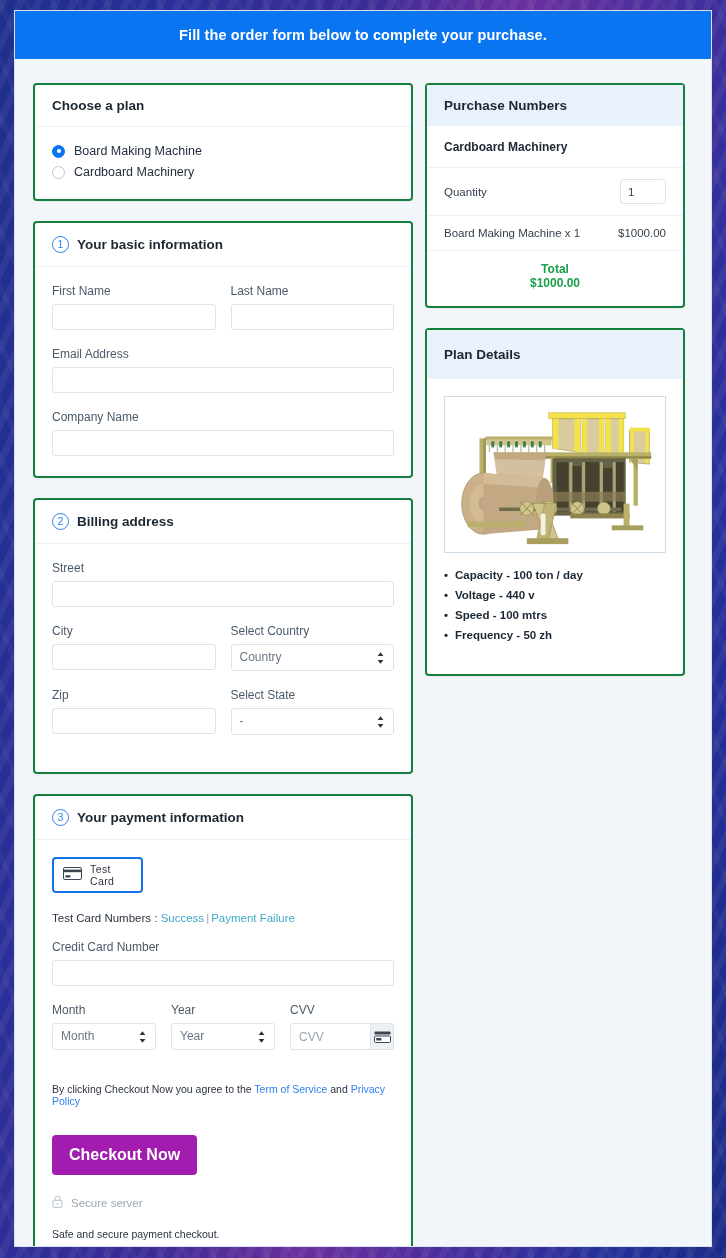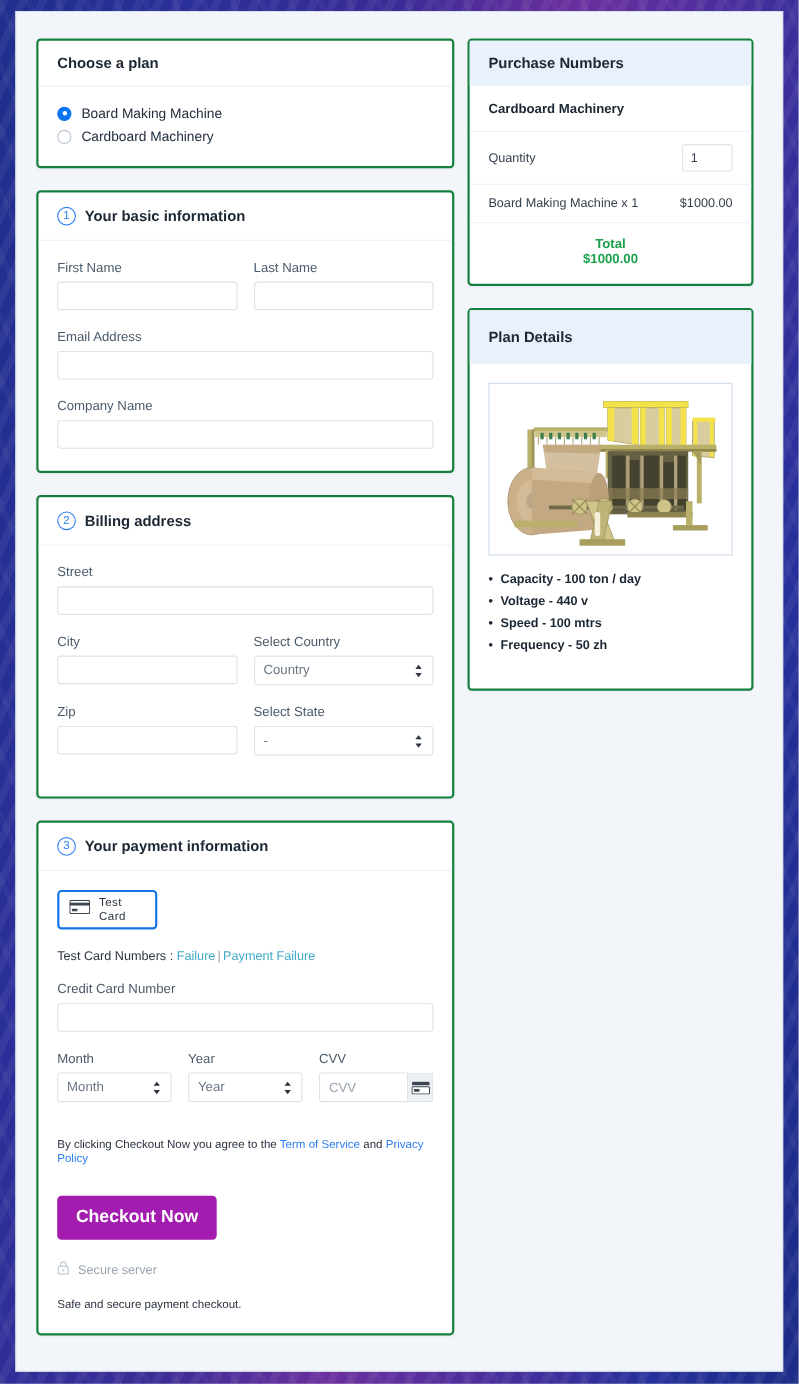--- a/index.html
+++ b/index.html
@@ -309,20 +309,23 @@
     position: absolute;
     left: -11px;
     color: #1b2733;
   }
 </style>
 </head>
 <body>
 
 <div class="page-card">
 
+  <div class="banner">
+    <span class="banner-text">Fill the order form below to complete your purchase.</span>
+  </div>
 
   <div class="content">
 
     <div class="col-left">
 
       <div class="card">
         <div class="card-head">
           <span class="card-title">Choose a plan</span>
         </div>
         <div class="card-body">
@@ -429,21 +432,21 @@
               <svg width="19" height="13" viewBox="0 0 19 13">
                 <rect x="0.5" y="0.5" width="18" height="12" rx="1.5" fill="#fff" stroke="#3c4653"></rect>
                 <rect x="0.5" y="2.6" width="18" height="2.6" fill="#3c4653"></rect>
                 <rect x="2.4" y="8.2" width="5" height="2.2" rx="0.5" fill="#3c4653"></rect>
               </svg>
             </span>
             <span class="card-tile-label">Test  Card</span>
           </div>
 
           <div class="testnums">
-            <span>Test Card Numbers : </span><a class="link teal" href="#">Failure</a><span class="sep">|</span><a class="link teal" href="#">Payment Failure</a>
+            <span>Test Card Numbers : </span><a class="link teal" href="#">Success</a><span class="sep">|</span><a class="link teal" href="#">Payment Failure</a>
           </div>
 
           <div class="f-group">
             <label class="field-label">Credit Card Number</label>
             <input class="f-input" type="text" value="" style="">
           </div>
 
           <div class="row2">
             <div class="f-group">
               <label class="field-label">Month</label>

